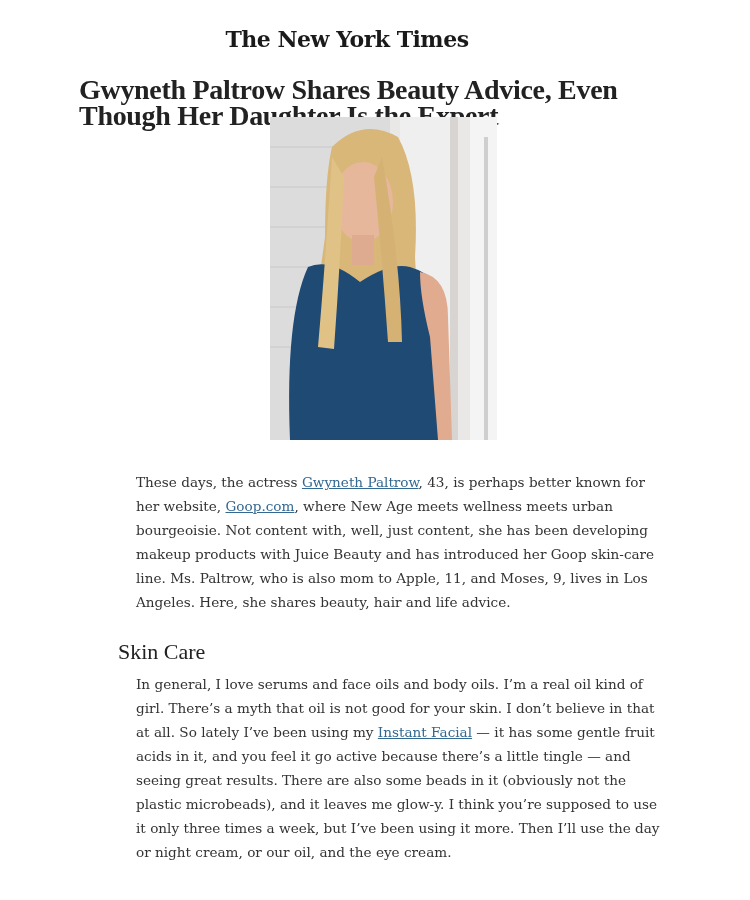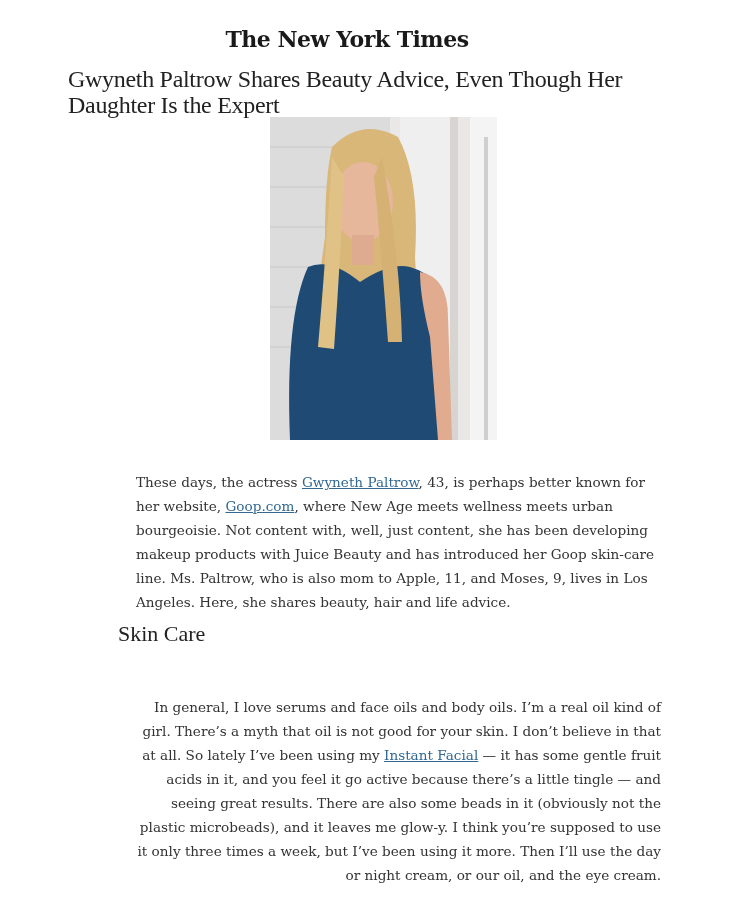--- a/index.html
+++ b/index.html
@@ -1,28 +1,28 @@
 <!DOCTYPE html>
 <html><head>
 <meta charset="utf-8">
 <style>
   html, body { margin:0; padding:0; background:#ffffff; }
   body { width:750px; height:900px; position:relative; overflow:hidden; color:#333333; }
   .masthead { position:absolute; top:26px; left:0; width:694px; text-align:center;
     font-family:"DejaVu Serif", serif; font-weight:bold; font-size:22px; color:#1a1a1a; letter-spacing:-0.5px; }
-  .headline { position:absolute; top:66px; left:68px; width:620px; margin:0;
-    font-family:"Liberation Serif", serif; font-weight:normal; font-size:24px; line-height:26px; color:#222222; letter-spacing:-0.3px; }
+  .headline { position:absolute; top:66px; left:68px; width:620px; margin:11px;
+    font-family:"Liberation Serif", serif; font-weight:bold; font-size:28px; line-height:26px; color:#222222; letter-spacing:-0.3px; }
   .photo { position:absolute; top:117px; left:270px; width:227px; height:323px; overflow:hidden; background:#eceae8; }
   .photo svg { display:block; }
   .body-text { position:absolute; left:118px; width:525px; font-family:"DejaVu Serif", serif; font-size:13.6px;
     line-height:24px; color:#333333; margin:18px; }
   .p1 { top:452px; }
-  .section-heading { position:absolute; top:621px; left:118px; margin:0; font-family:"Liberation Serif", serif;
+  .section-heading { position:absolute; top:639px; left:118px; margin:0; font-family:"Liberation Serif", serif;
     font-weight:normal; font-size:22px; color:#222222; }
-  .p2 { top:677px;text-align:right; }
+  .p2 { top:654px; }
   a.link { color:#326891; text-decoration:underline; }
 </style>
 </head>
 <body>
 
 <div class="masthead">The New York Times</div>
 
 <h1 class="headline">Gwyneth Paltrow Shares Beauty Advice, Even Though Her Daughter Is the Expert</h1>
 
 <div class="photo" title="Portrait of Gwyneth Paltrow in a navy one-shoulder top leaning against a white brick wall">

